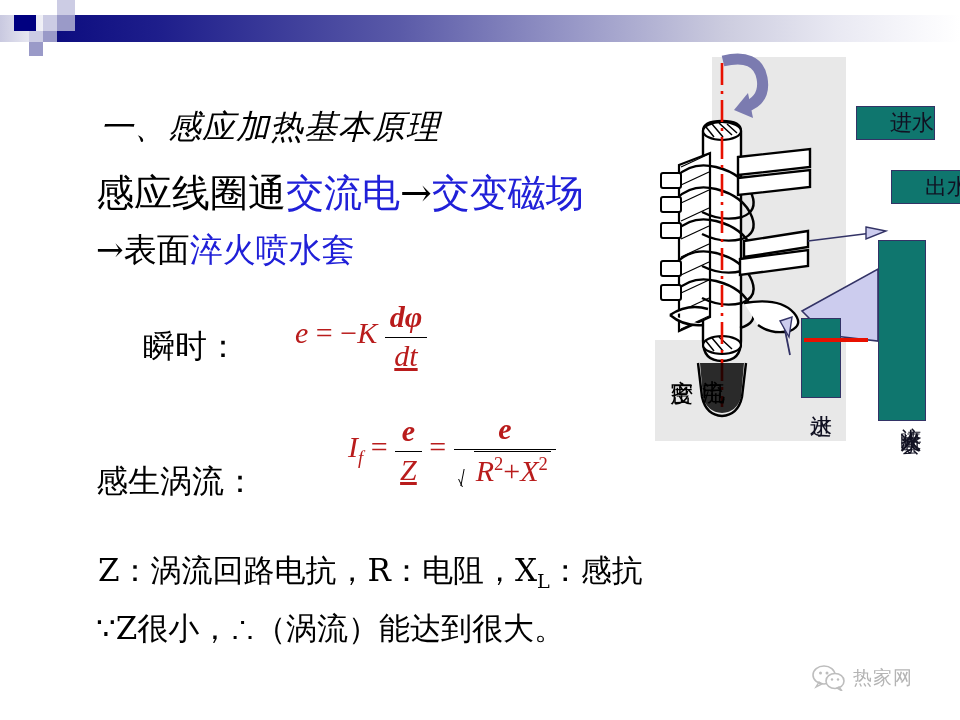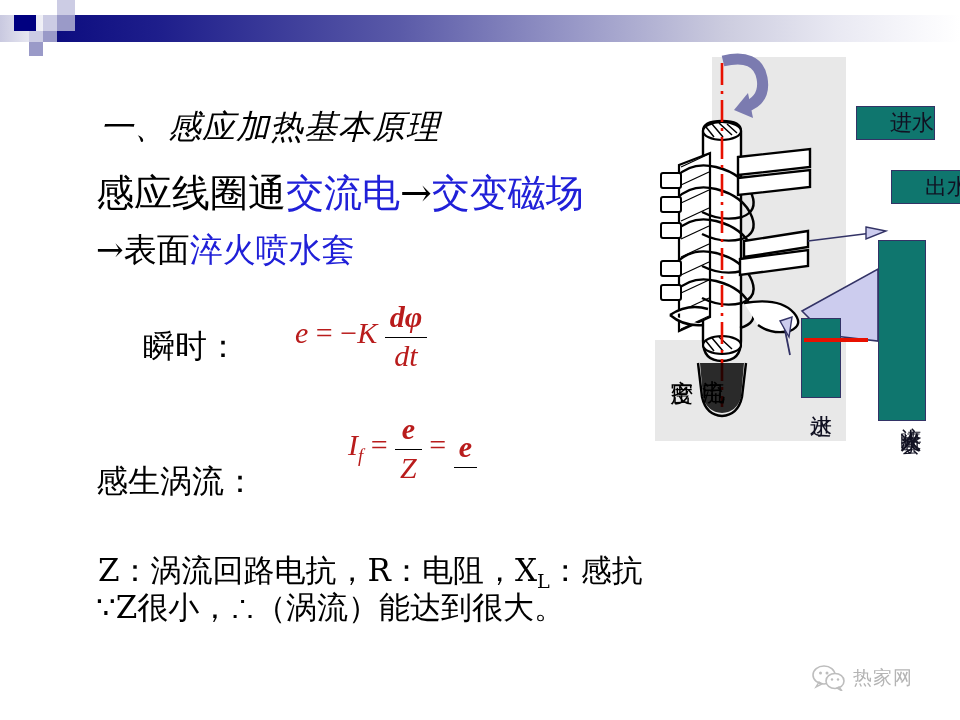--- a/index.html
+++ b/index.html
@@ -79,21 +79,21 @@
     margin-top: 22px;
   }
 
   #line-defs {
     position: absolute;
     left: 98px; top: 550px;
     font-size: 31px;
   }
   #line-concl {
     position: absolute;
-    left: 96px; top: 587px;
+    left: 96px; top: 608px;
     font-size: 31px;
   }
   .sub {
     font-size: 0.62em;
     vertical-align: sub;
   }
 
   
   .math {
     font-family: "Liberation Serif", "DejaVu Serif", serif;
@@ -108,20 +108,21 @@
   }
   .frac .num {
     display: block;
     padding: 0 5px 3px 5px;
     border-bottom: 1.6px solid #000;
     font-weight: bold;
   }
   .frac .den {
     display: block;
     padding: 1px 5px 0 5px;
+    text-decoration: underline;
   }
   .op { font-style: normal; }
   .sup { font-size: 0.62em; vertical-align: super; font-style: normal; }
   .subi { font-size: 0.62em; vertical-align: sub; }
 
   #formula-1 {
     position: absolute;
     left: 295px; top: 300px;
     font-size: 30px;
   }
@@ -295,20 +296,25 @@
 <div id="formula-2" class="math">
   <span>I</span><span class="subi">f</span>
   <span class="op">=</span>
   <span class="frac">
     <span class="num">e</span>
     <span class="den">Z</span>
   </span>
   <span class="op">=</span>
   <span class="frac">
     <span class="num">e</span>
+    <span class="den">
+      <span class="radical">
+        <span class="radicand"><span>R</span><span class="sup">2</span><span class="op">+</span><span>X</span><span class="sup">2</span></span>
+      </span>
+    </span>
   </span>
 </div>
 
 <div id="line-defs" class="cn">
   <span>Z</span><span>：</span><span>涡流回路电抗，</span><span>R</span><span>：</span><span>电阻，</span><span>X</span><span class="sub">L</span><span>：</span><span>感抗</span>
 </div>
 
 <div id="line-concl" class="cn">∵Z很小，∴（涡流）能达到很大。</div>
 
 <div id="diagram-panel"></div>

